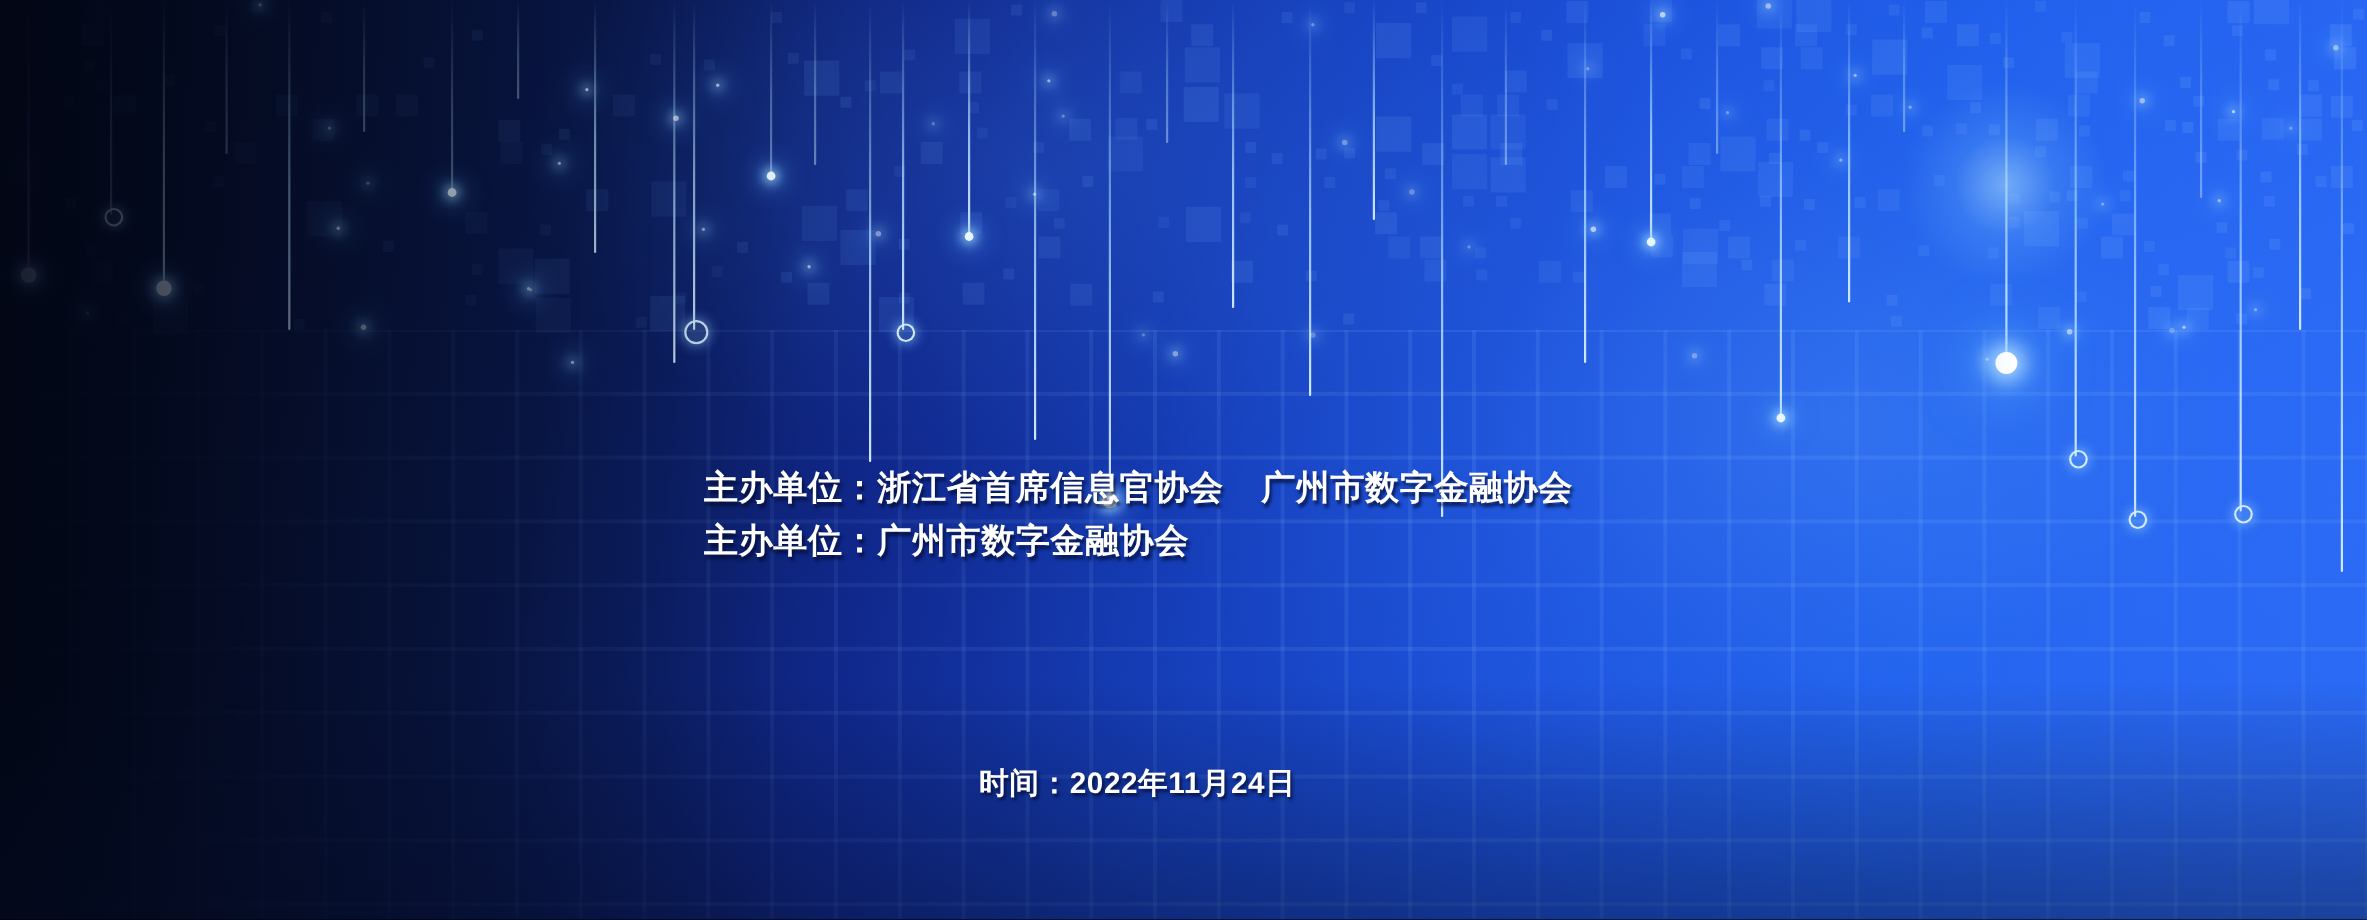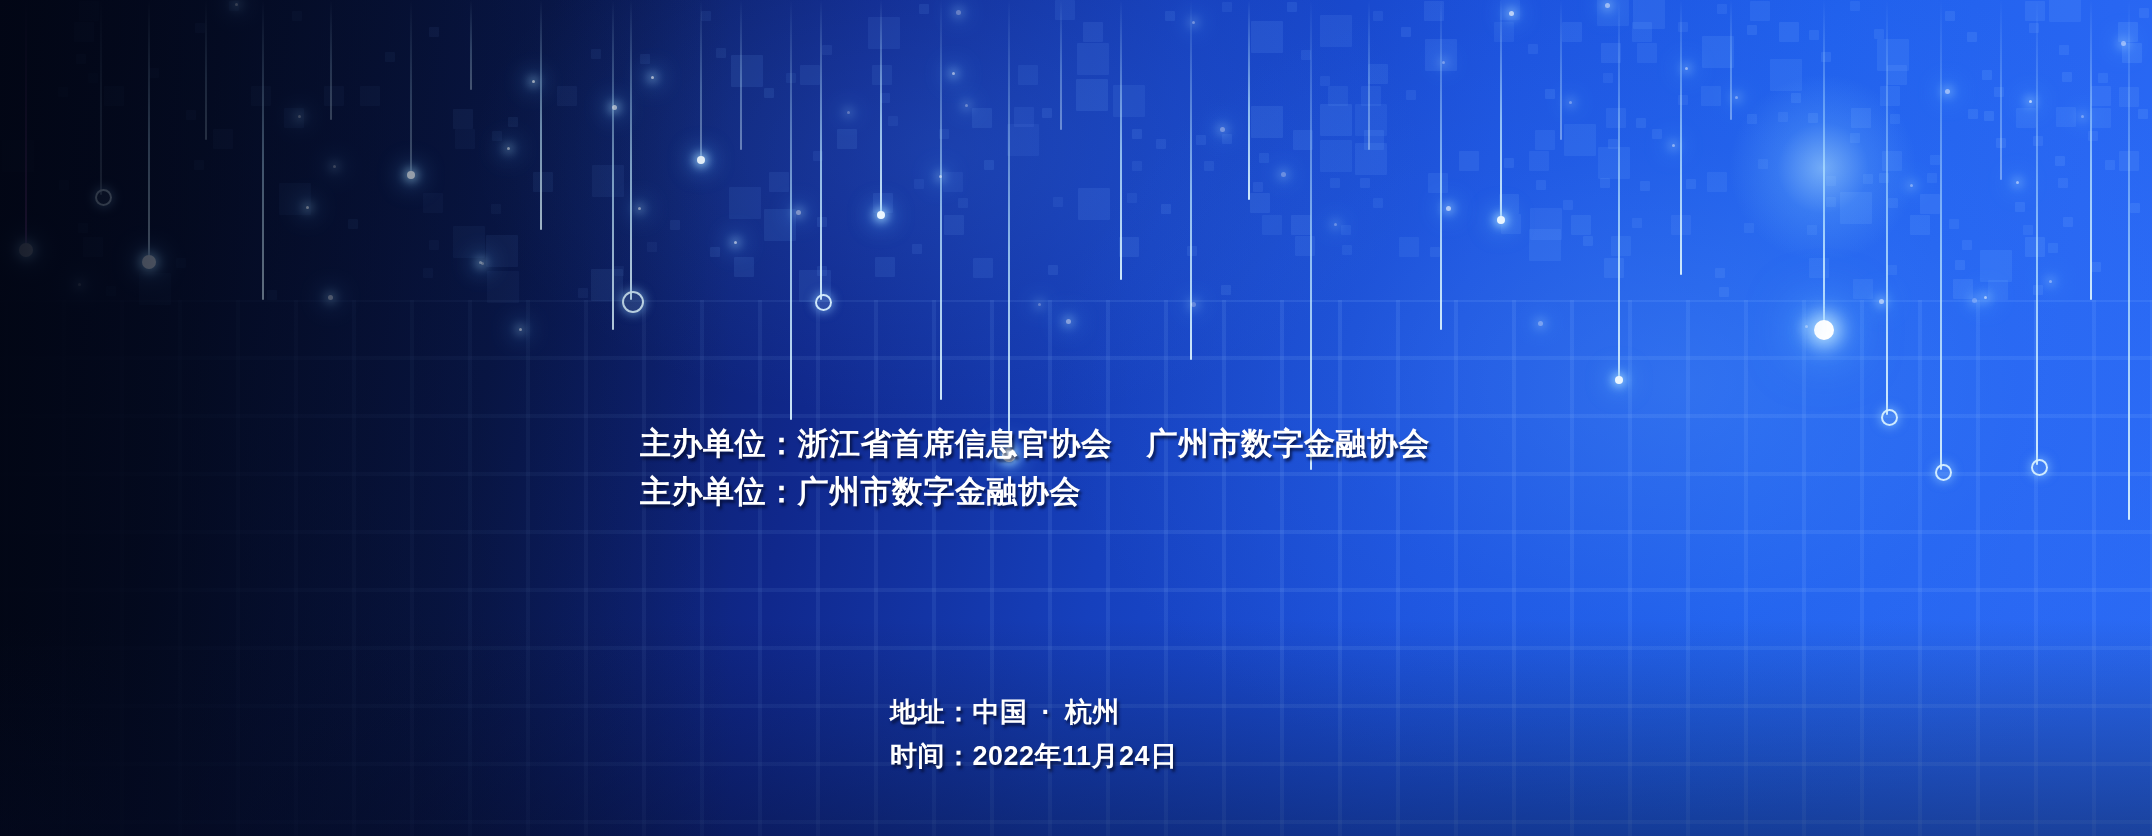--- a/index.html
+++ b/index.html
@@ -498,20 +498,17 @@
     <span class="sub-line">
       <span>主办单位：</span><span>浙江省首席信息官协会</span><span class="sub-gap"></span><span>广州市数字金融协会</span>
     </span>
     <span class="sub-line">
       <span>主办单位：</span><span>广州市数字金融协会</span>
     </span>
   </div>
 
   <div id="meta-block">
     <span class="meta-line">
-      <span>地址：</span><span>中国</span><span class="meta-sep"></span><span>·</span><span class="meta-sep"></span><span>杭州</span>
-    </span>
-    <span class="meta-line">
       <span>时间：</span><span>2022年11月24日</span>
     </span>
   </div>
 
 </div>
 
 </body></html>

